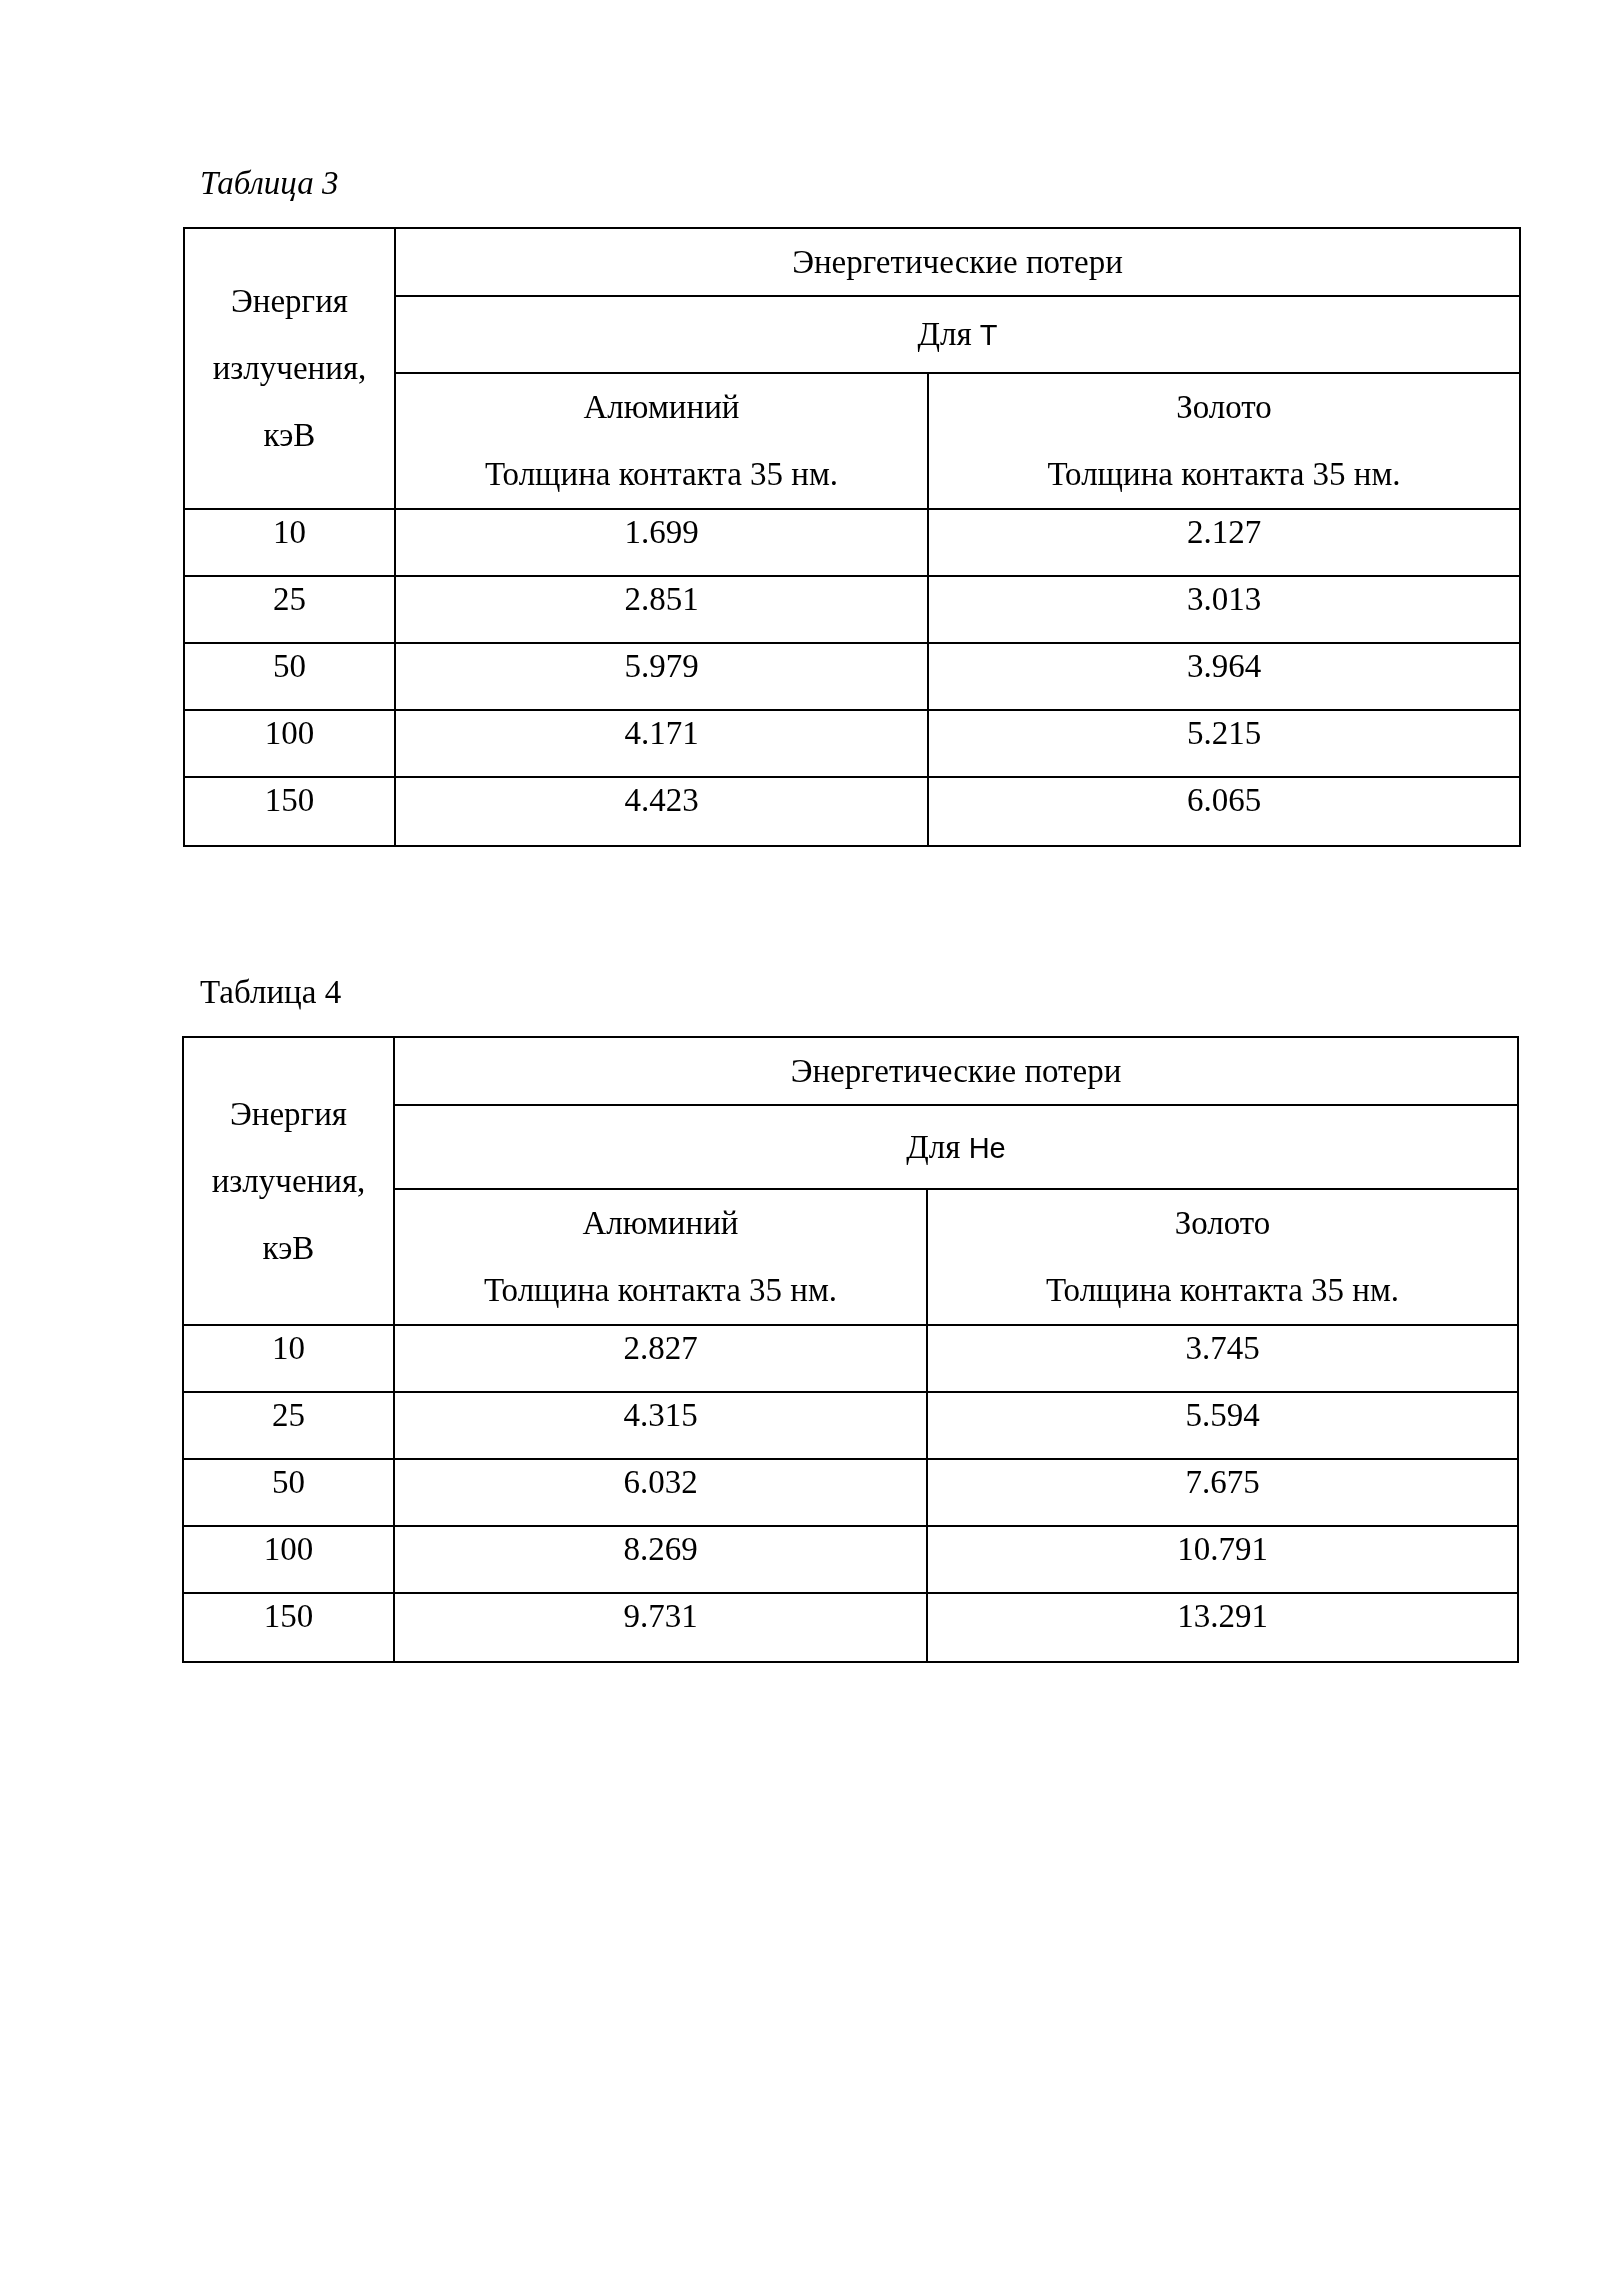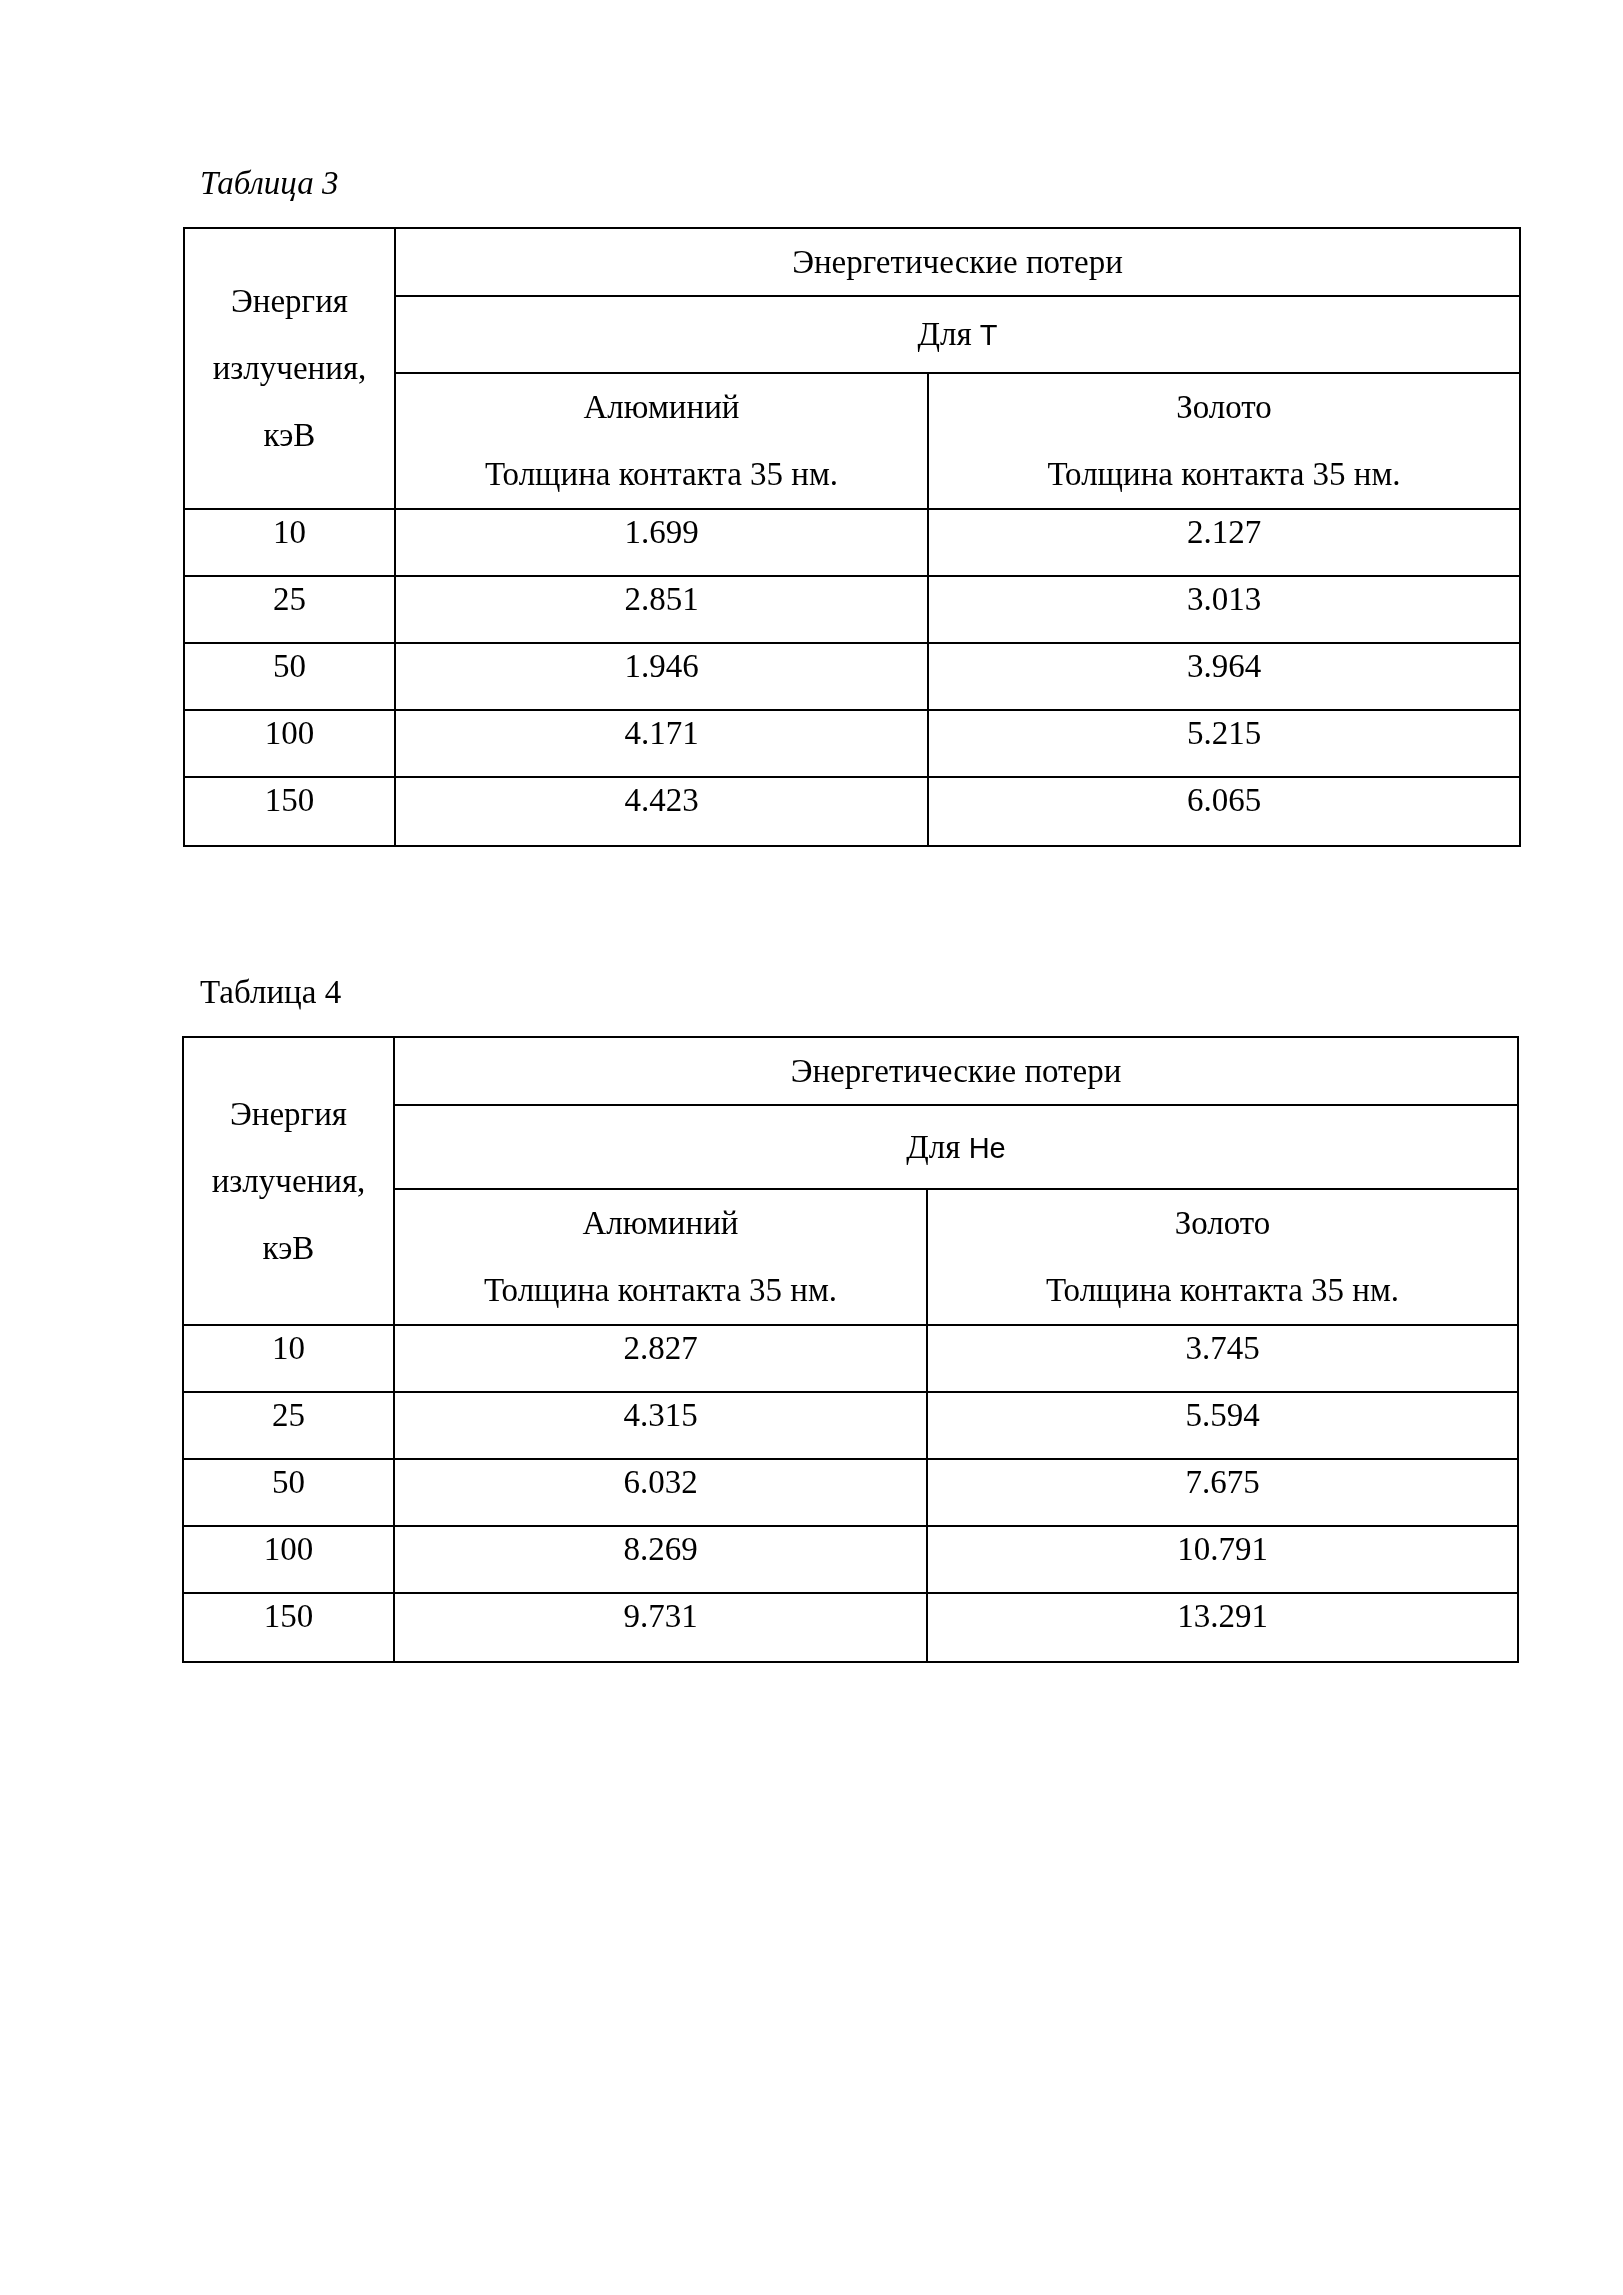--- a/index.html
+++ b/index.html
@@ -54,21 +54,21 @@
     <td class="num">1.699</td>
     <td class="num">2.127</td>
   </tr>
   <tr style="height:67px">
     <td class="num">25</td>
     <td class="num">2.851</td>
     <td class="num">3.013</td>
   </tr>
   <tr style="height:67px">
     <td class="num">50</td>
-    <td class="num">1.946</td>
+    <td class="num">5.979</td>
     <td class="num">3.964</td>
   </tr>
   <tr style="height:67px">
     <td class="num">100</td>
     <td class="num">4.171</td>
     <td class="num">5.215</td>
   </tr>
   <tr style="height:69px">
     <td class="num">150</td>
     <td class="num">4.423</td>

